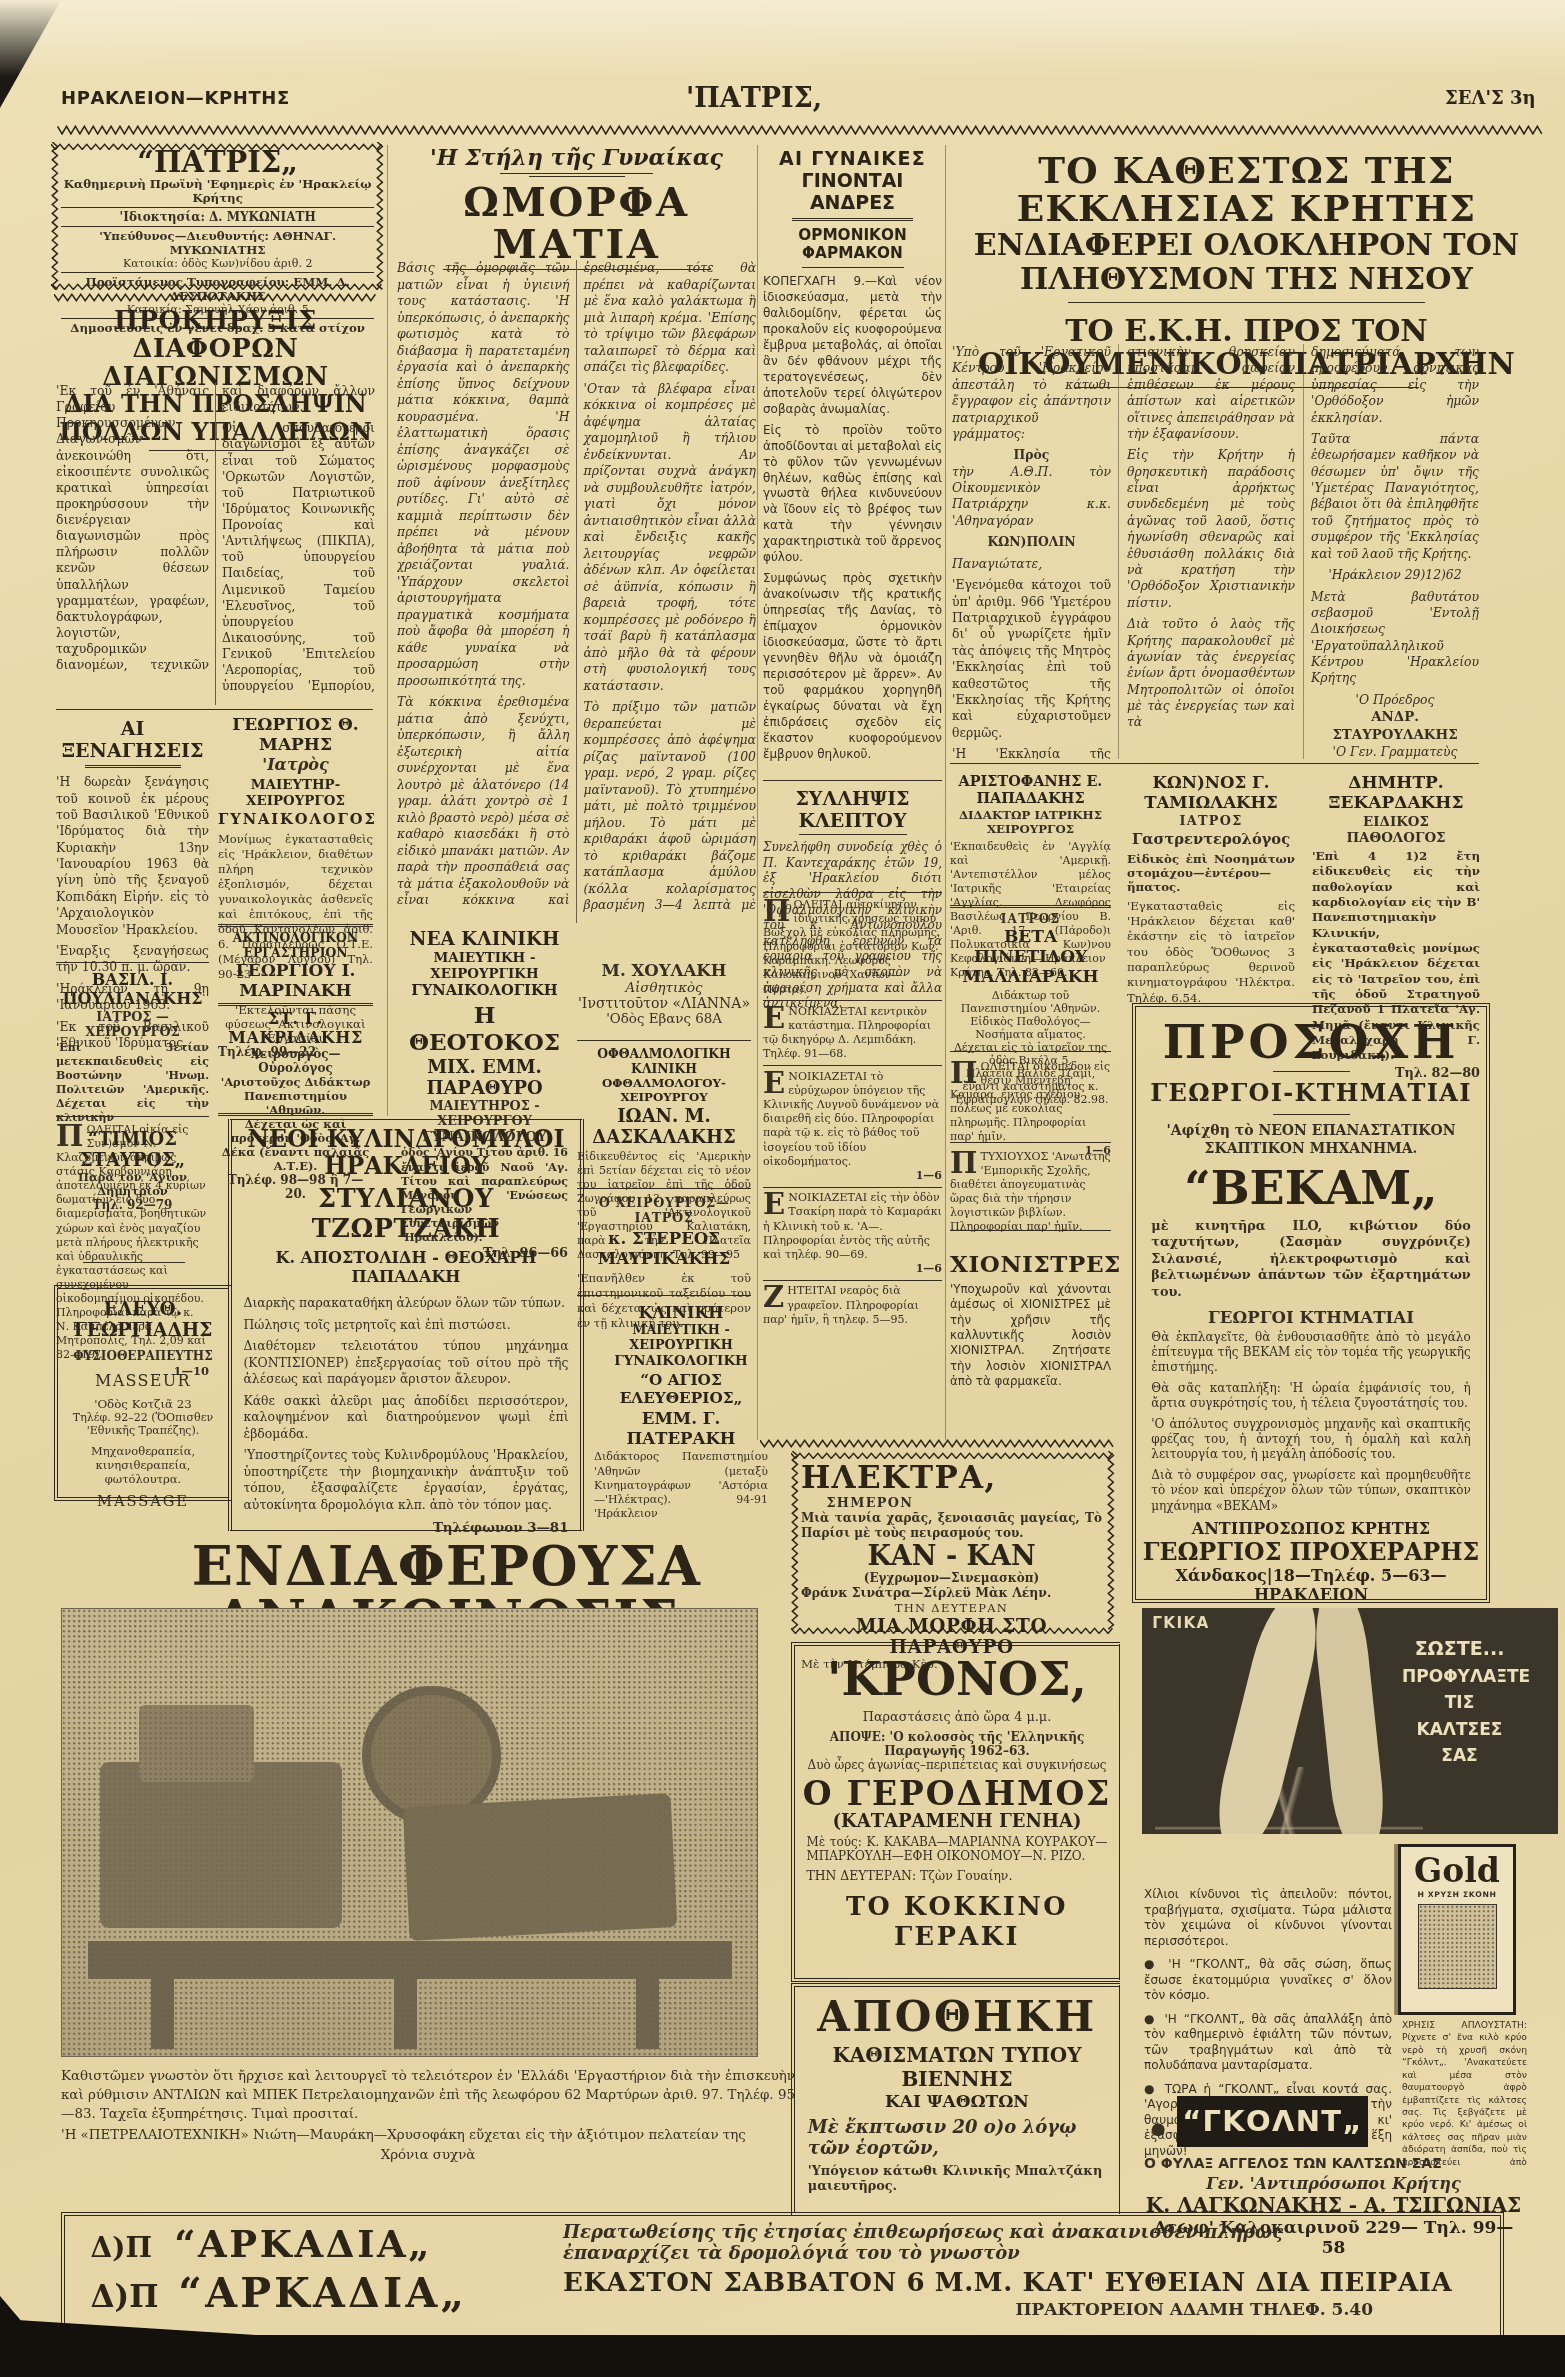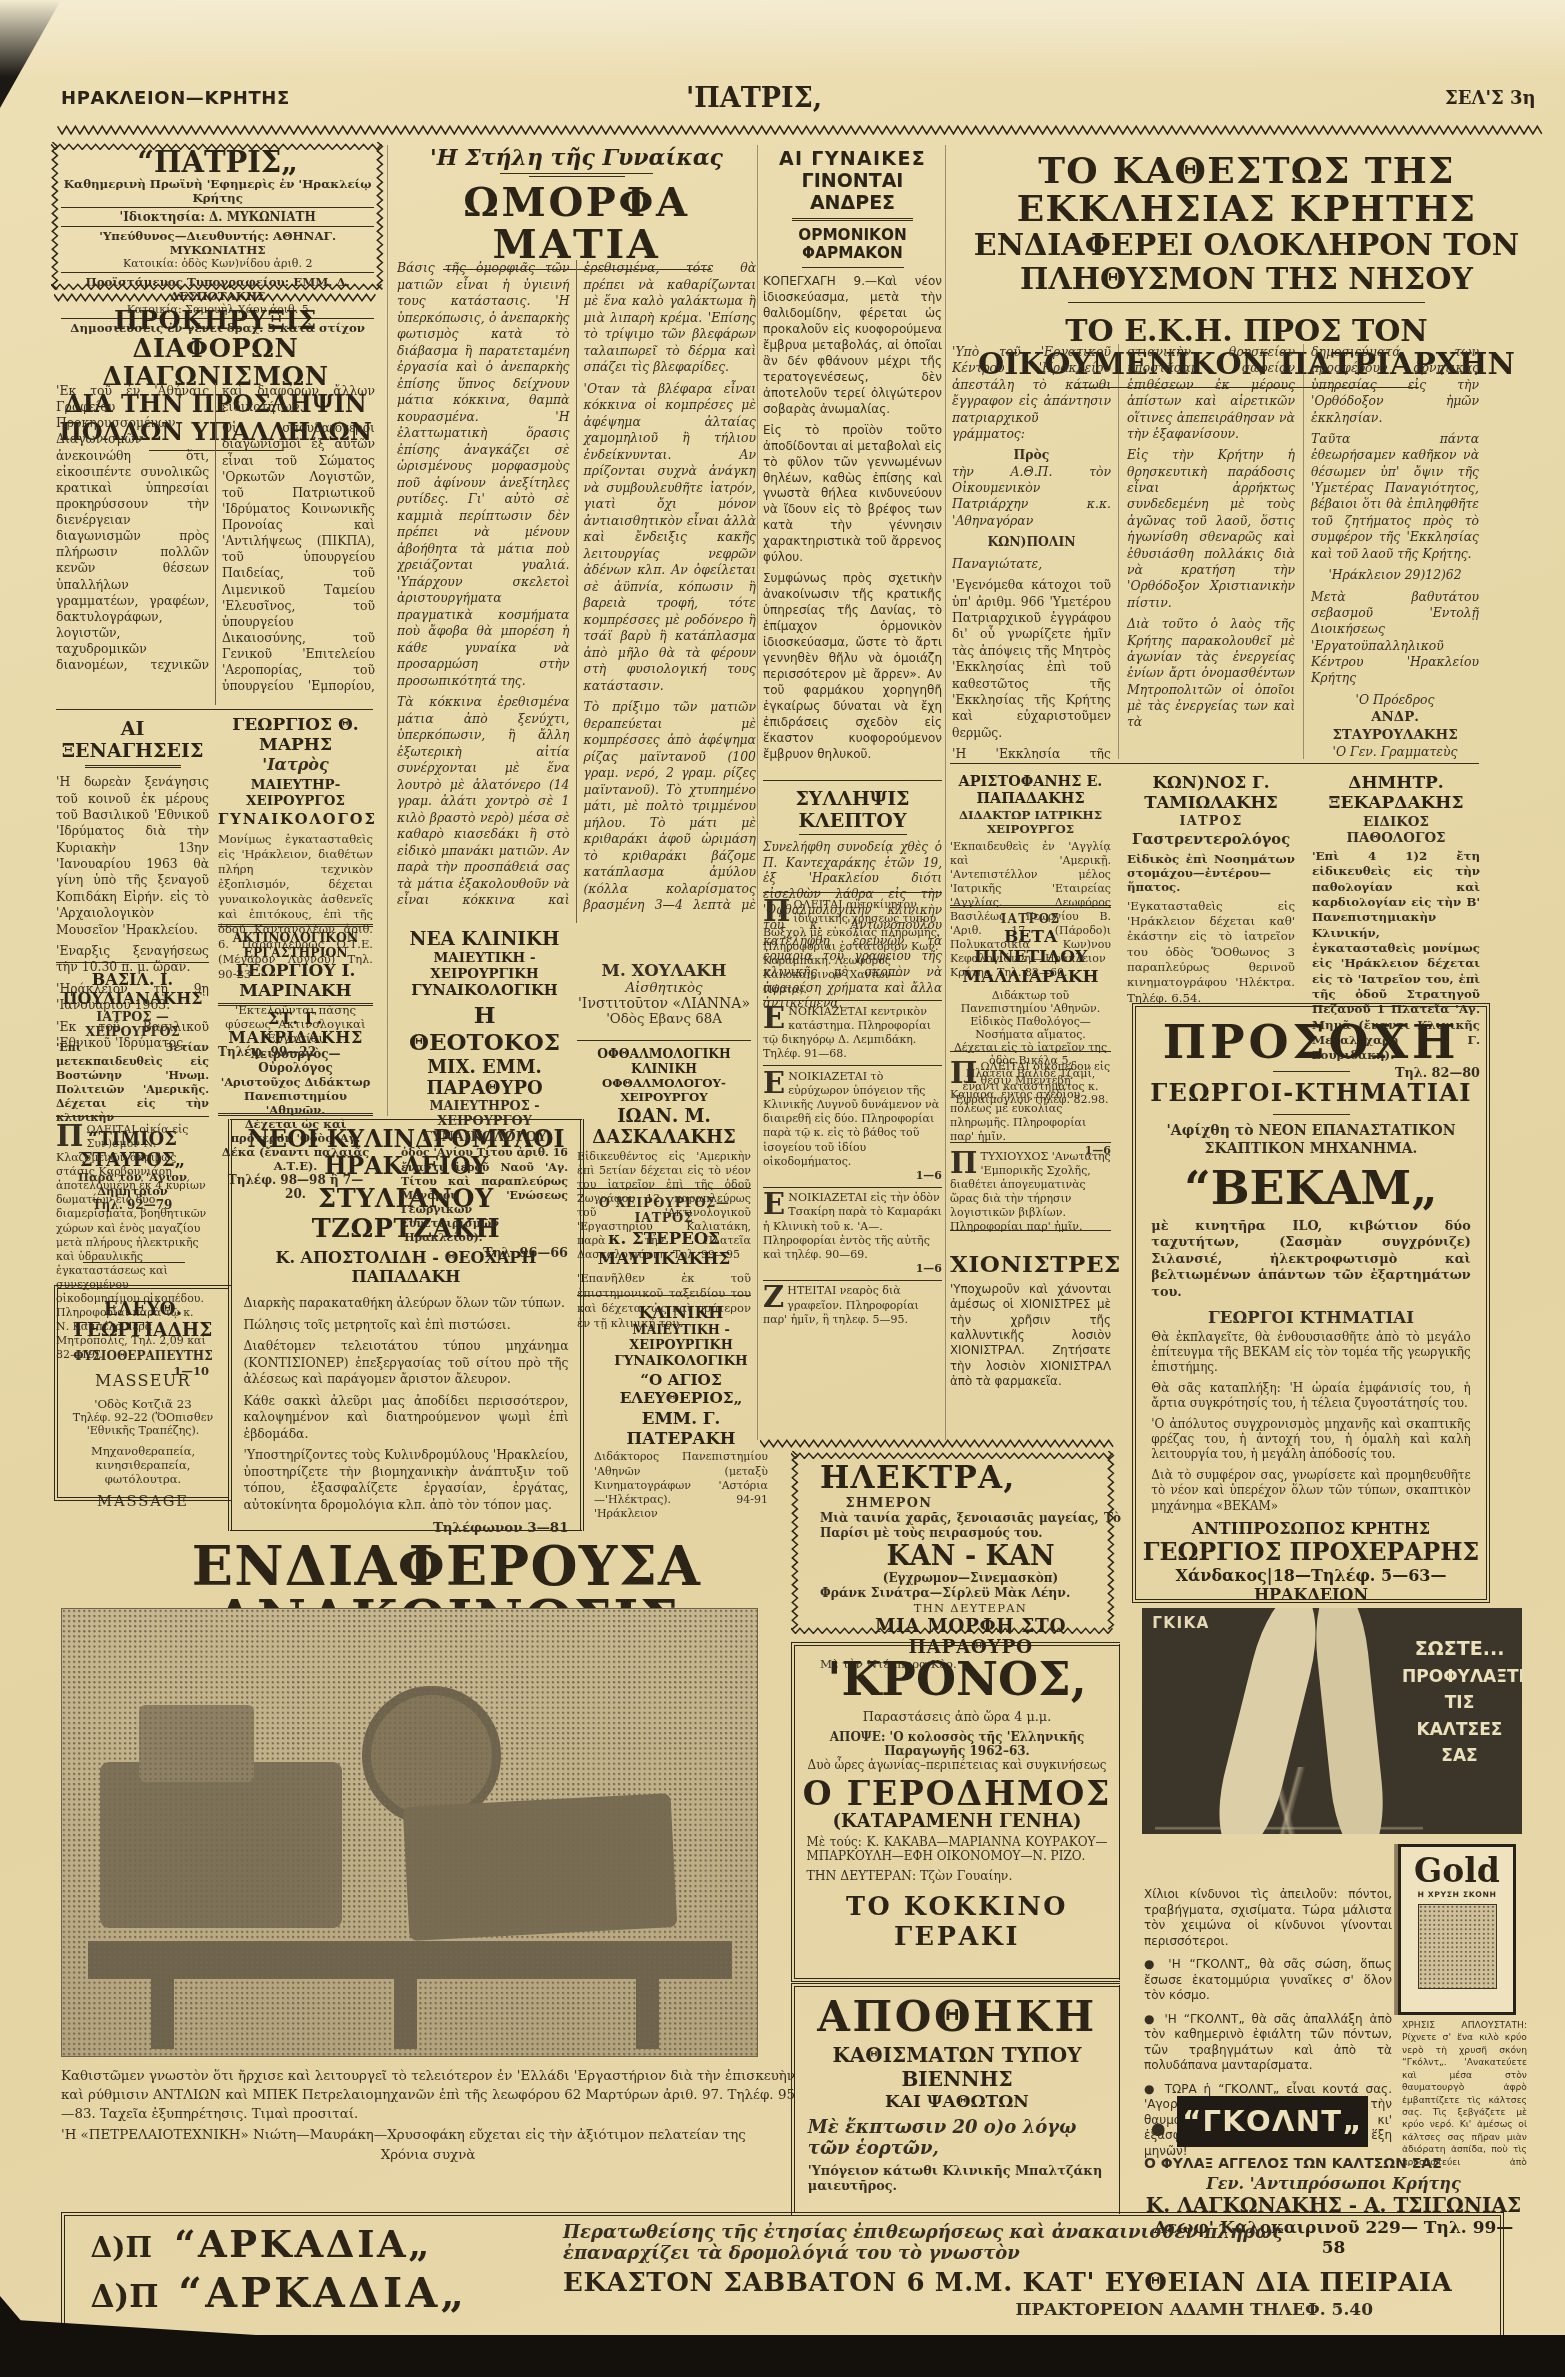--- a/index.html
+++ b/index.html
@@ -393,21 +393,21 @@
         </svg></div>
     <div class="b zz" style="left:0;top:175px;width:324px;height:7.7px;"><svg width="324" height="7.7" viewBox="0 0 508 12">
           <polyline points="0,2 7,10 14,2 21,10 28,2 35,10 42,2 49,10 56,2 63,10 70,2 77,10 84,2 91,10 98,2 105,10 112,2 119,10 126,2 133,10 140,2 147,10 154,2 161,10 168,2 175,10 182,2 189,10 196,2 203,10 210,2 217,10 224,2 231,10 238,2 245,10 252,2 259,10 266,2 273,10 280,2 287,10 294,2 301,10 308,2 315,10 322,2 329,10 336,2 343,10 350,2 357,10 364,2 371,10 378,2 385,10 392,2 399,10 406,2 413,10 420,2 427,10 434,2 441,10 448,2 455,10 462,2 469,10 476,2 483,10 490,2 497,10 504,2" fill="none" stroke="#2e2718" stroke-width="2.4"></polyline>
         </svg></div>
     <div class="b zz" style="left:0;top:0;width:7.7px;height:182px;"><svg width="7.7" height="182" viewBox="0 0 12 286">
           <polyline points="2,0 10,7 2,14 10,21 2,28 10,35 2,42 10,49 2,56 10,63 2,70 10,77 2,84 10,91 2,98 10,105 2,112 10,119 2,126 10,133 2,140 10,147 2,154 10,161 2,168 10,175 2,182 10,189 2,196 10,203 2,210 10,217 2,224 10,231 2,238 10,245 2,252 10,259 2,266 10,273 2,280" fill="none" stroke="#2e2718" stroke-width="2.4"></polyline>
         </svg></div>
     <div class="b zz" style="left:316px;top:0;width:7.7px;height:182px;"><svg width="7.7" height="182" viewBox="0 0 12 286">
           <polyline points="2,0 10,7 2,14 10,21 2,28 10,35 2,42 10,49 2,56 10,63 2,70 10,77 2,84 10,91 2,98 10,105 2,112 10,119 2,126 10,133 2,140 10,147 2,154 10,161 2,168 10,175 2,182 10,189 2,196 10,203 2,210 10,217 2,224 10,231 2,238 10,245 2,252 10,259 2,266 10,273 2,280" fill="none" stroke="#2e2718" stroke-width="2.4"></polyline>
         </svg></div>
-    <div class="b" style="left:29px;top:7.7px;width:301px;">
+    <div class="b" style="left:10px;top:7.7px;width:301px;">
       <span class="bold ink" style="font-size:31px;letter-spacing:1.3px;">ΗΛΕΚΤΡΑ,</span>
       <span class="bold" style="font-size:12.8px;margin-left:25.5px;letter-spacing:1.3px;">ΣΗΜΕΡΟΝ</span>
       <div class="bold j" style="font-size:12px;line-height:1.25;margin-top:1.3px;">Μιὰ ταινία χαρᾶς, ξενοιασιᾶς μαγείας, Τὸ Παρίσι μὲ τοὺς πειρασμούς του.</div>
       <div class="bold ink c" style="font-size:27px;line-height:1.1;">ΚΑΝ - ΚΑΝ</div>
       <div class="bold c" style="font-size:12px;">(὎Εγχρωμον—Σινεμασκὸπ)</div>
       <div class="bold" style="font-size:12.4px;">Φράνκ Σινάτρα—Σίρλεϋ Μὰκ Λέην.</div>
       <div class="c" style="font-size:11.5px;letter-spacing:1.3px;margin-top:1.3px;">ΤΗΝ ΔΕΥΤΕΡΑΝ</div>
       <div class="bold ink c" style="font-size:18.5px;letter-spacing:0.6px;">ΜΙΑ ΜΟΡΦΗ ΣΤΟ ΠΑΡΑΘΥΡΟ</div>
       <div style="font-size:11.8px;">Μὲ τὴν Ντέμπορα Κὲρ.</div>
     </div>
@@ -426,21 +426,21 @@
   </div>
 
   <div class="b" style="left:791px;top:1983px;width:324px;height:225px;border-top:4.5px double #2f2817;border-bottom:4.5px double #2f2817;border-left:4.5px double #2f2817;border-right:1.9px solid #2f2817;overflow:hidden;">
     <div class="bold ink c" style="font-size:42px;margin-top:9px;line-height:1;letter-spacing:2.6px;">ΑΠΟΘΗΚΗ</div>
     <div class="bold ink c" style="font-size:20px;margin-top:5.1px;">ΚΑΘΙΣΜΑΤΩΝ ΤΥΠΟΥ ΒΙΕΝΝΗΣ</div>
     <div class="bold ink c" style="font-size:17px;">ΚΑΙ ΨΑΘΩΤΩΝ</div>
     <div class="bold i" style="font-size:18px;padding:5.1px 12.8px 0;">Μὲ ἔκπτωσιν 20 ο)ο λόγῳ τῶν ἑορτῶν,</div>
     <div class="bold" style="font-size:12.8px;padding:5.1px 12.8px 0;">'Υπόγειον κάτωθι Κλινικῆς Μπαλτζάκη μαιευτῆρος.</div>
   </div>
 
-  <div class="b legs" style="left:1142px;top:1608px;width:380px;height:226px;overflow:hidden;">
+  <div class="b legs" style="left:1142px;top:1608px;width:380px;height:226px;overflow:hidden;padding-left:36px;">
     <div class="b" style="left:12.8px;top:159px;width:268px;height:102px;background:
       linear-gradient(75deg,rgba(222,208,170,0) 48%,rgba(222,208,170,.5) 49%,rgba(222,208,170,0) 51%),
       linear-gradient(105deg,rgba(222,208,170,0) 48%,rgba(222,208,170,.5) 49%,rgba(222,208,170,0) 51%),
       linear-gradient(rgba(222,208,170,0) 58%,rgba(222,208,170,.45) 60%,rgba(222,208,170,0) 62%);"></div>
     <div class="b" style="left:96px;top:-19px;width:59px;height:268px;background:#dccfa8;border-radius:29px/77px;transform:rotate(14deg);"></div>
     <div class="b" style="left:182px;top:-25.5px;width:51px;height:274px;background:#d4c69e;border-radius:27px/77px;transform:rotate(-6deg);"></div>
     <div class="b" style="left:191px;top:226px;width:45px;height:29px;background:#d4c69e;clip-path:polygon(0 40%,80% 0,100% 30%,90% 100%,70% 100%,60% 55%,10% 100%);"></div>
     <div class="b sans bold" style="left:10.2px;top:6.4px;color:#e6dab2;font-size:15.3px;letter-spacing:1.3px;">ΓΚΙΚΑ</div>
     <div class="b c sans bold" style="left:260px;top:25.5px;width:115px;color:#ece0ba;line-height:1.55;">
       <div style="font-size:19px;">ΣΩΣΤΕ...</div>

